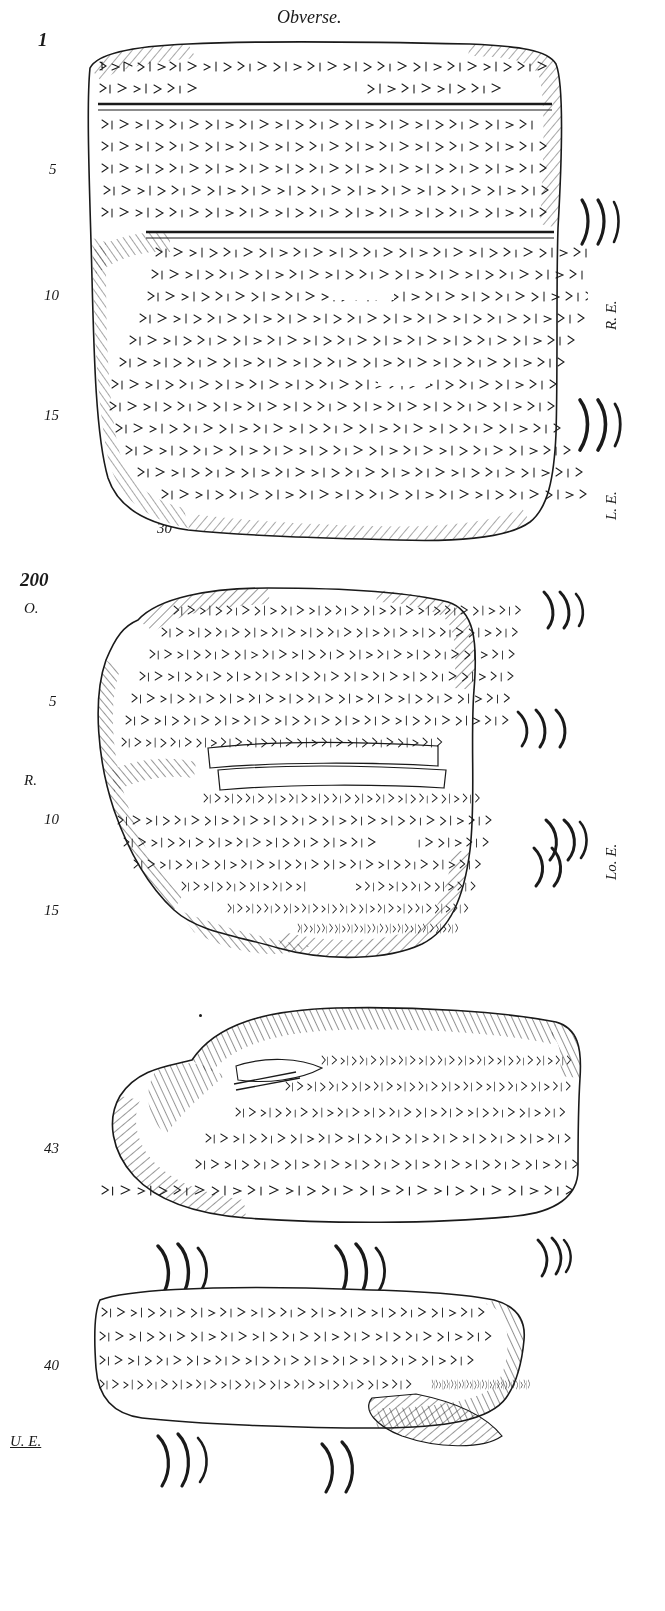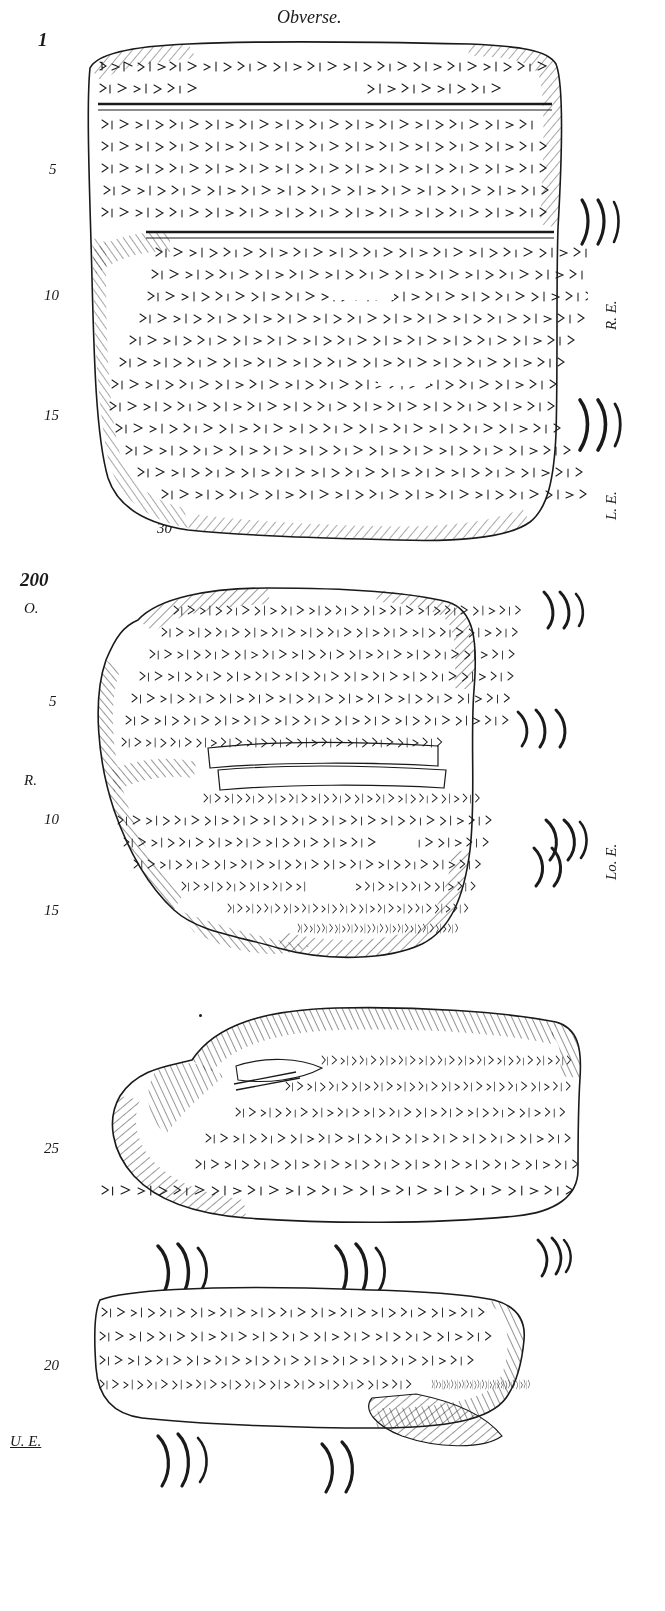--- a/index.html
+++ b/index.html
@@ -267,22 +267,22 @@
   <div class="edgemark" style="left:528px; top:816px;">
     <svg width="60" height="74" viewBox="0 0 60 74" xmlns="http://www.w3.org/2000/svg">
       <path d="M18,4 C30,14 32,32 22,44" stroke="#1a1a1a" stroke-width="3" fill="none" stroke-linecap="round"></path>
       <path d="M36,4 C48,14 50,32 40,44" stroke="#1a1a1a" stroke-width="3" fill="none" stroke-linecap="round"></path>
       <path d="M52,6 C60,15 61,31 53,42" stroke="#1a1a1a" stroke-width="2.6" fill="none" stroke-linecap="round"></path>
       <path d="M6,32 C16,42 18,58 8,70" stroke="#1a1a1a" stroke-width="3" fill="none" stroke-linecap="round"></path>
       <path d="M24,32 C34,42 36,58 26,70" stroke="#1a1a1a" stroke-width="3" fill="none" stroke-linecap="round"></path>
     </svg>
   </div>
 
-  <div class="lbl" style="left:44px; top:1141px;">25</div>
-  <div class="lbl" style="left:44px; top:1358px;">20</div>
+  <div class="lbl" style="left:44px; top:1141px;">43</div>
+  <div class="lbl" style="left:44px; top:1358px;">40</div>
   <div class="lbl" style="left:10px; top:1434px;text-decoration:underline;">U. E.</div>
 
   <div class="tablet" style="left:86px; top:1000px;">
     <svg width="510" height="500" viewBox="0 0 510 500" xmlns="http://www.w3.org/2000/svg">
       <defs>
         <pattern id="hatchE" width="7" height="7" patternTransform="rotate(50)" patternUnits="userSpaceOnUse">
           <line x1="0" y1="0" x2="0" y2="7" stroke="#1a1a1a" stroke-width="0.9"></line>
         </pattern>
         <pattern id="hatchF" width="6" height="6" patternTransform="rotate(-25)" patternUnits="userSpaceOnUse">
           <line x1="0" y1="0" x2="0" y2="6" stroke="#1a1a1a" stroke-width="0.95"></line>

